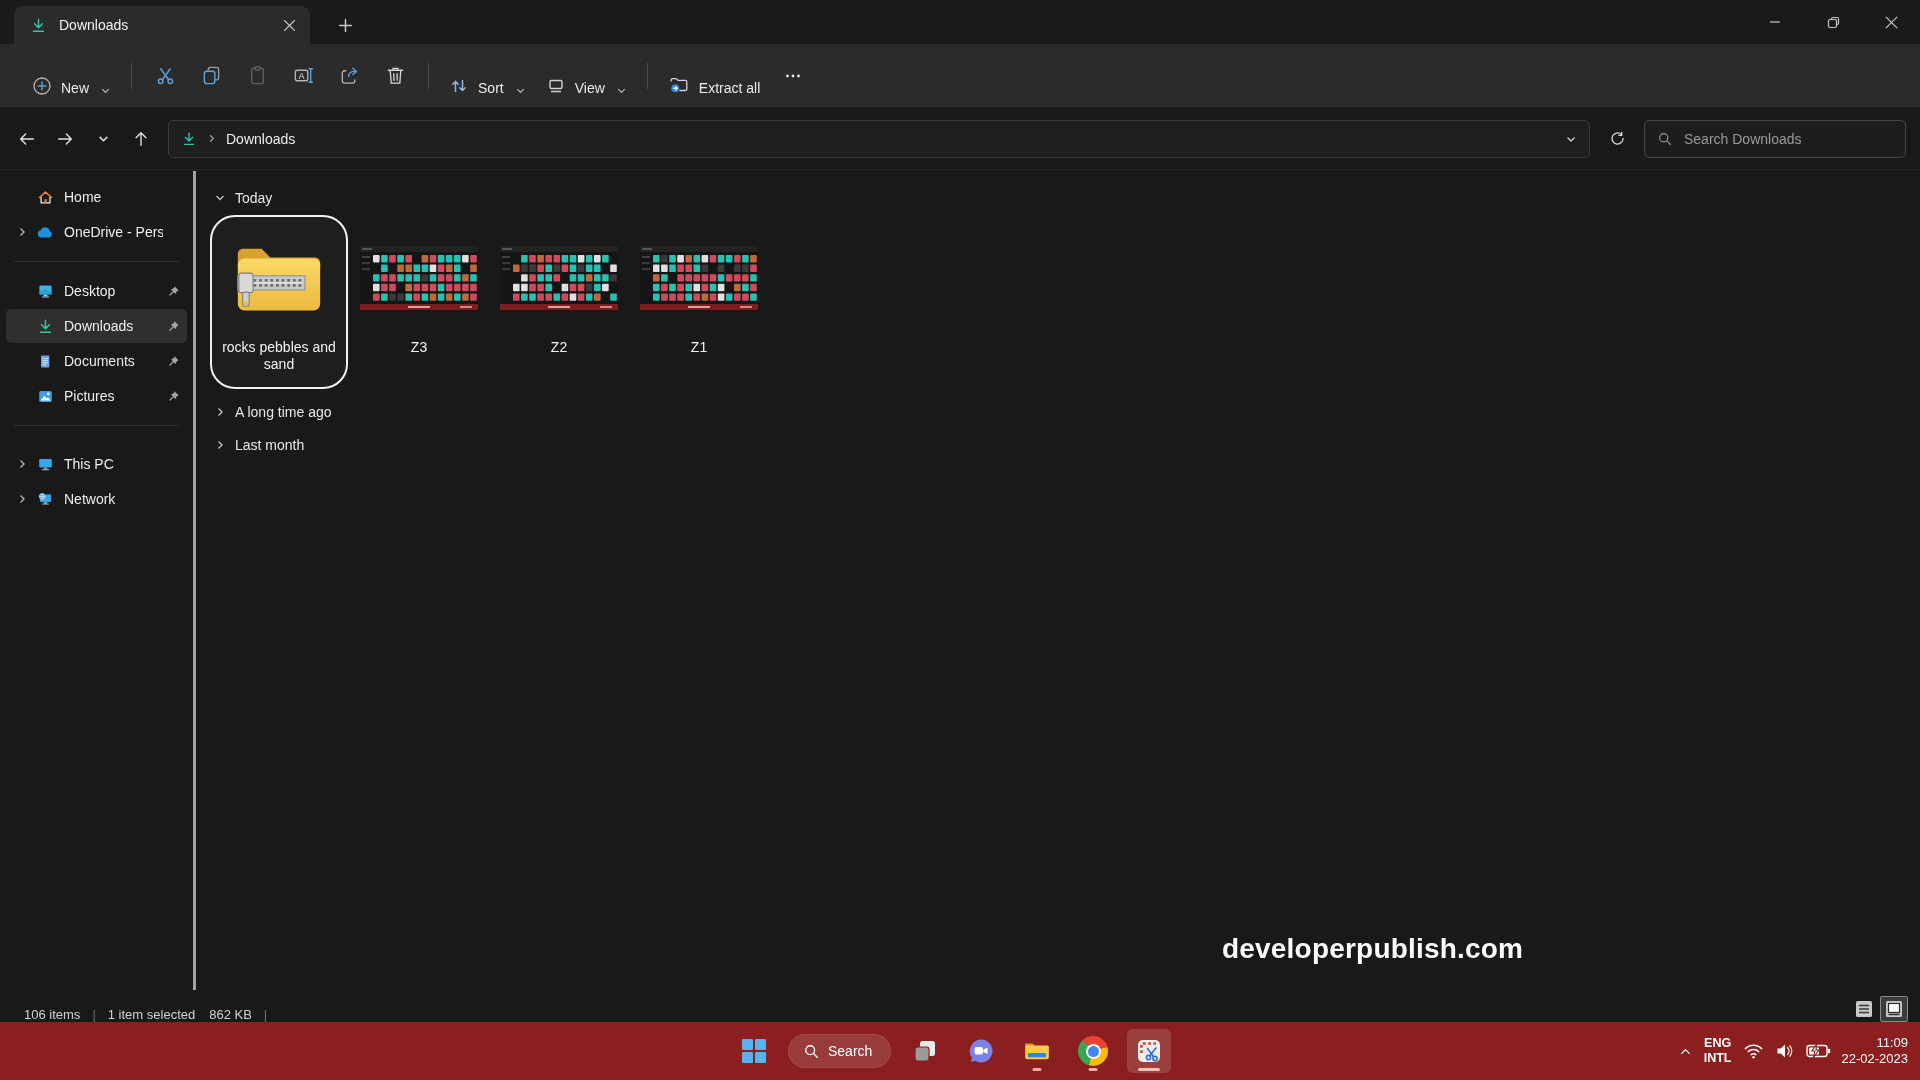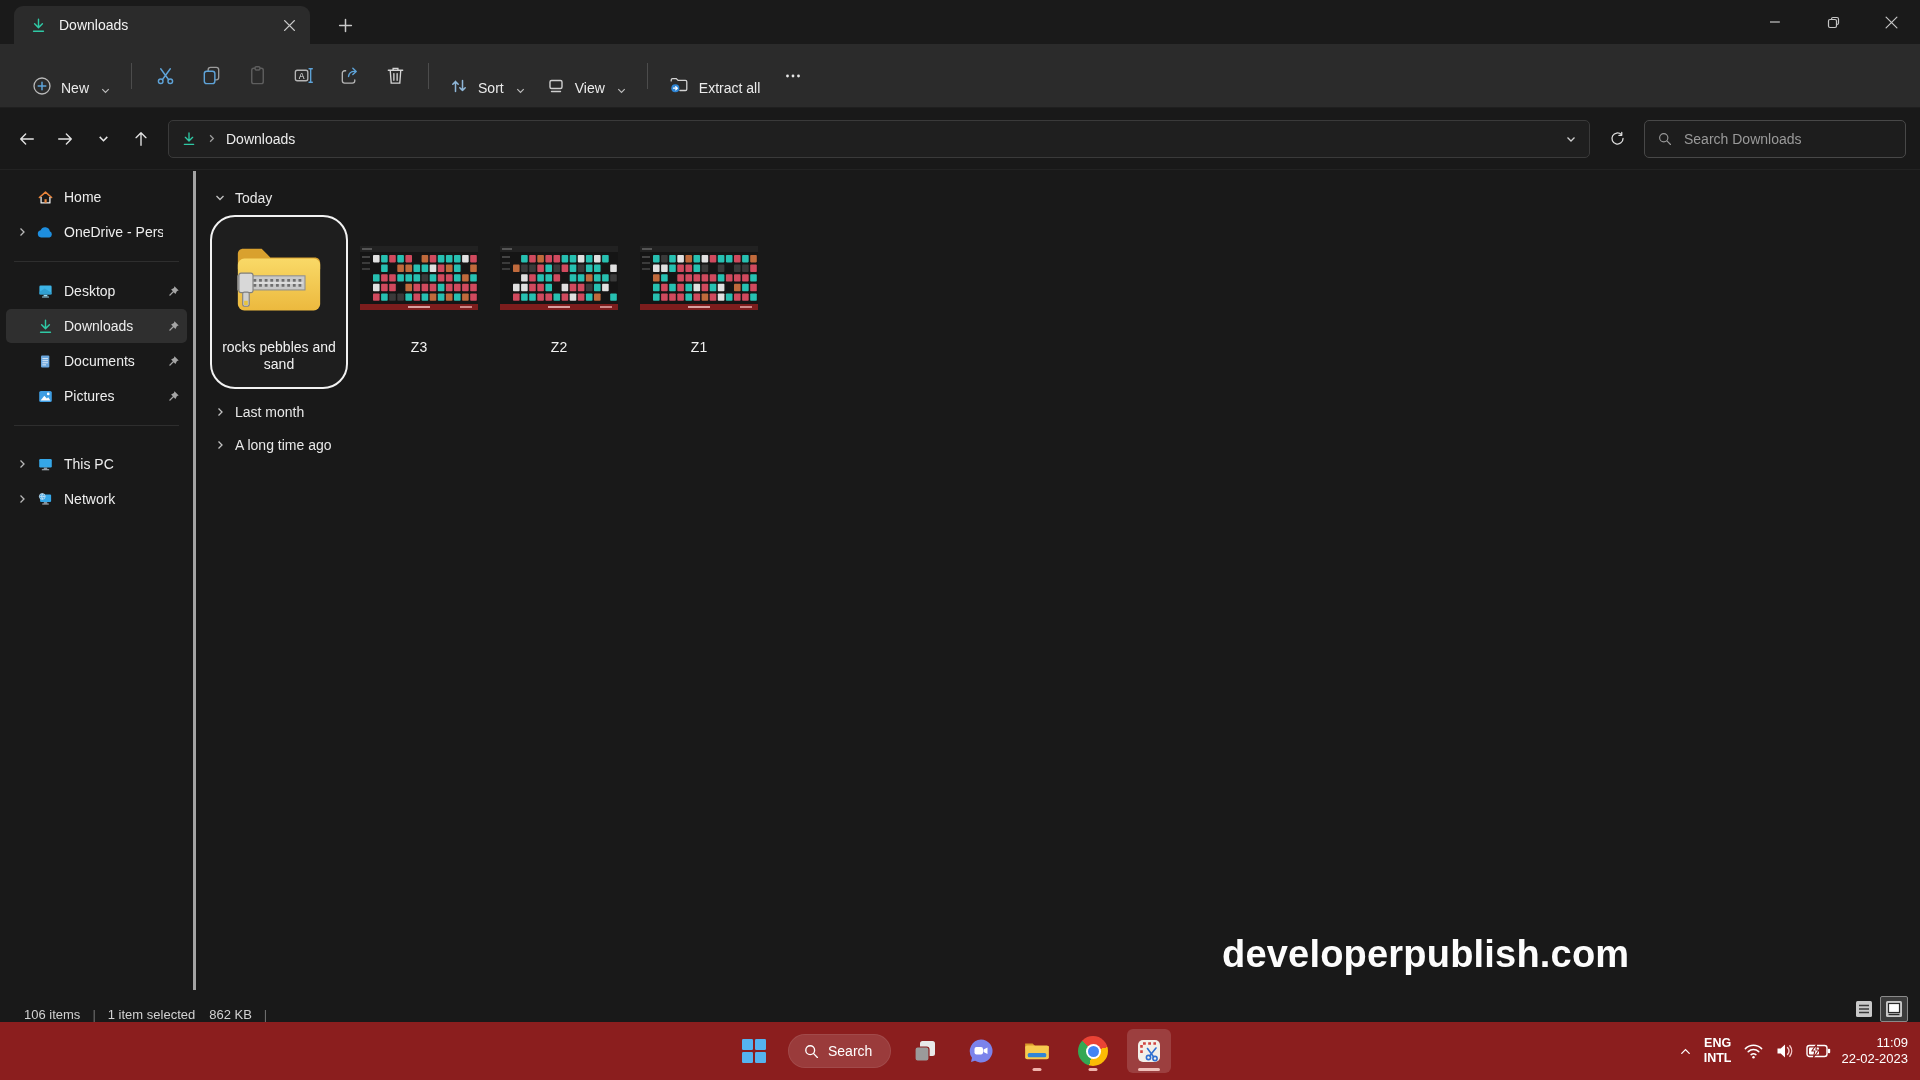--- a/index.html
+++ b/index.html
@@ -66,21 +66,21 @@
   .group-header { display:flex; align-items:center; gap:9px; height:26px; font-size:14px; color:#e8e8e8; }
   .group-collapsed { display:flex; align-items:center; gap:9px; height:33px; font-size:14px; color:#e8e8e8; }
   .gchev { color:#c2c2c2; display:flex; }
   .tiles { display:flex; margin:4px 0 6px -4px; }
   .tile { width:138px; height:174px; display:flex; flex-direction:column; align-items:center;
           border:2px solid transparent; border-radius:2px; margin-right:2px; }
   .tile.selected { border-color:#f2f2f2; background:#1e1e1e;border-radius:25px; }
   .icon-area { height:122px; width:100%; display:flex; align-items:center; justify-content:center; }
   .tile-label { font-size:14px; line-height:17px; color:#f2f2f2; text-align:center; width:122px; }
 
-  .watermark { position:absolute; left:1222px; top:933px; font-size:38px; font-weight:bold; color:#fcfcfc;
+  .watermark { position:absolute; left:1222px; top:933px; font-size:28px; font-weight:bold; color:#fcfcfc;
                letter-spacing:0.2px; }
 
   
   .statusbar { position:absolute; left:0; right:0; bottom:0; height:32px; display:flex; align-items:flex-end;
                padding:0 12px 0 24px; font-size:13px; color:#d2d2d2; }
   .sb-sep { color:#707070; margin:0 12px; }
   .sb-size { margin-left:14px; }
   .sb-views { margin-left:auto; display:flex; align-items:center; gap:5px; }
   .vt { display:flex; align-items:center; justify-content:center; border-radius:2px; }
   .vt.framed { border:1px solid #8a8a8a; background:#3b3b3b; padding:2px; }
@@ -725,29 +725,29 @@
           <div class="tile-label">Z1</div>
         </div>
       </div>
 
       <div class="group-collapsed">
         <span class="gchev">
           <svg width="12" height="12" viewBox="0 0 12 12" fill="none" stroke="currentColor" stroke-width="1.3">
               <path d="M4.5 2.5 8 6l-3.5 3.5"></path>
             </svg>
         </span>
-        <span>Last month</span>
+        <span>A long time ago</span>
       </div>
       <div class="group-collapsed">
         <span class="gchev">
           <svg width="12" height="12" viewBox="0 0 12 12" fill="none" stroke="currentColor" stroke-width="1.3">
               <path d="M4.5 2.5 8 6l-3.5 3.5"></path>
             </svg>
         </span>
-        <span>A long time ago</span>
+        <span>Last month</span>
       </div>
     </div>
   </div>
 
   <div class="watermark">developerpublish.com</div>
 
   <div class="statusbar">
     <span>106 items</span>
     <span class="sb-sep">|</span>
     <span>1 item selected</span>

